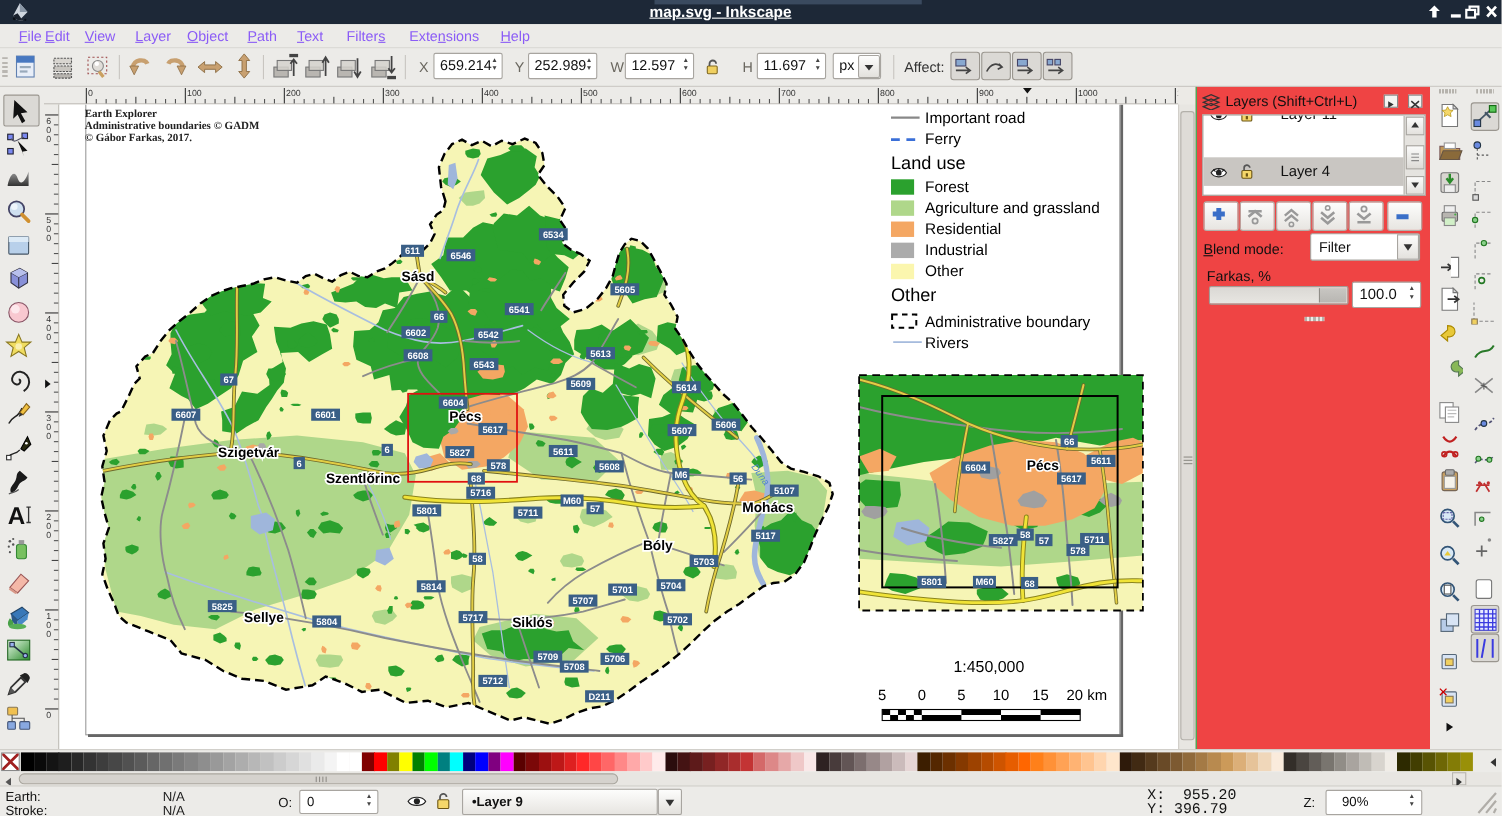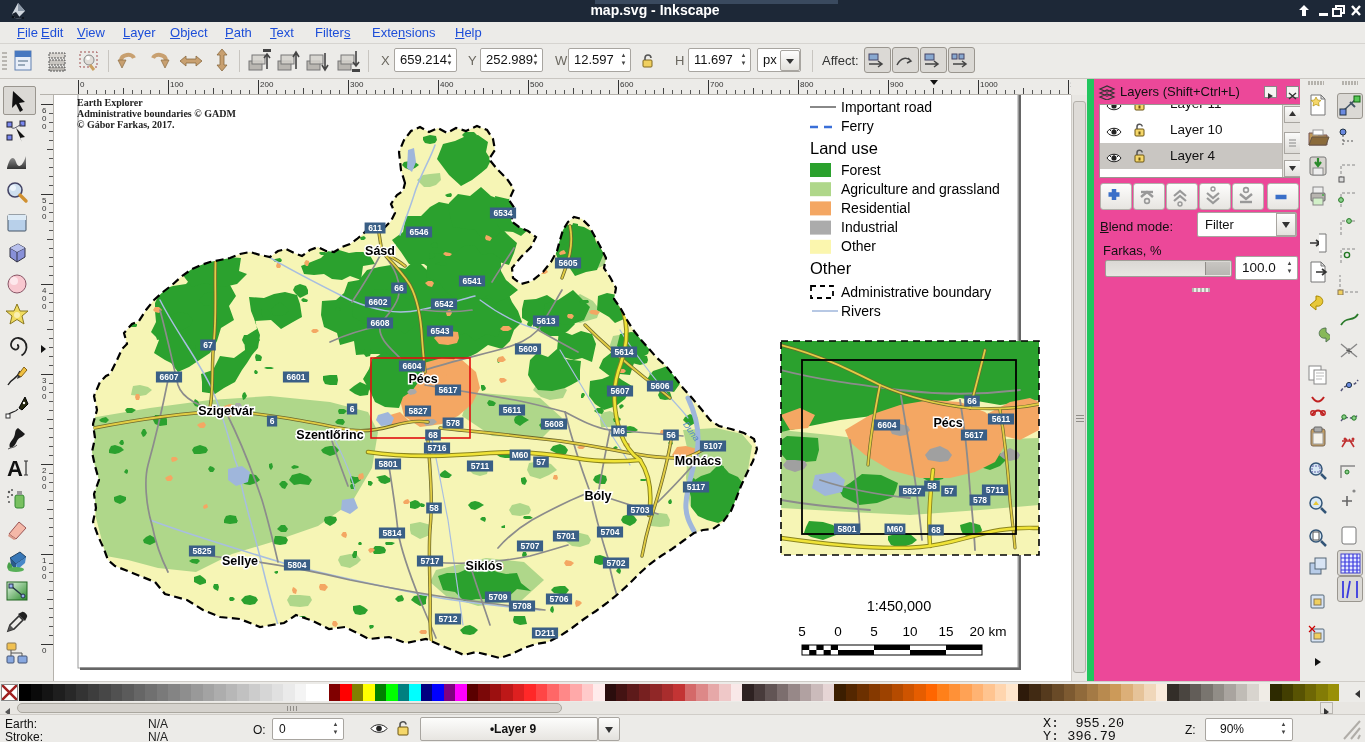--- a/index.html
+++ b/index.html
@@ -1,48 +1,48 @@
 <!DOCTYPE html>
 <html><head><meta charset="utf-8"><style>
 *{margin:0;padding:0;box-sizing:border-box;}
 html,body{width:1365px;height:742px;overflow:hidden;font-family:"Liberation Sans",sans-serif;background:#ECEAE6;}
 .abs{position:absolute;}
 #titlebar{position:absolute;left:0;top:0;width:1365px;height:22px;background:#1d2837;}
 #titlestrip{position:absolute;left:595px;top:0;width:243px;height:4px;background:#3a4a5f;}
 #title{position:absolute;left:0;top:2px;width:1365px;text-align:center;color:#fff;font-weight:bold;font-size:14px;}
 #menubar{position:absolute;left:0;top:22px;width:1365px;height:22px;background:#ECEBE8;border-bottom:1px solid #d6d4d0;}
-.menu{position:absolute;top:3px;font-size:13px;color:#1d4ed8;}
+.menu{position:absolute;top:3px;font-size:13px;color:#8b5cf6;}
 .menu u{text-decoration:underline;}
 #toolbar{position:absolute;left:0;top:44px;width:1365px;height:35px;background:#ECEBE8;border-bottom:1px solid #c9c6c1;}
 .tbtn{position:absolute;top:3px;width:28px;height:28px;border-radius:3px;}
 .tsep{position:absolute;top:6px;width:1px;height:22px;background:#c8c5c0;}
 .spin{position:absolute;top:4px;height:24px;background:#fff;border:1px solid #a8a5a0;border-radius:2px;font-size:13px;color:#111;padding:3px 2px 0 5px;}
 .spinarr{position:absolute;right:2px;width:9px;font-size:6px;color:#444;line-height:5px;text-align:center;}
 .lbl{position:absolute;top:9px;font-size:13px;color:#6a675f;}
 #toolbox{position:absolute;left:0;top:79px;width:40px;height:604px;background:#ECEBE8;}
 .tool{position:absolute;left:3px;width:33px;height:29px;}
 .tool.sel{background:#dbd9d5;border:1px solid #9a968f;border-radius:2px;}
 #hruler{position:absolute;left:40px;top:79px;width:1031px;height:16px;background:#ECEBE8;border-bottom:1px solid #b5b2ac;}
 #vruler{position:absolute;left:40px;top:95px;width:14px;height:586px;background:#ECEBE8;border-right:1px solid #b5b2ac;}
 #canvas{position:absolute;left:54px;top:95px;width:1017px;height:586px;background:#fff;overflow:hidden;}
 #vscroll{position:absolute;left:1071px;top:95px;width:16px;height:586px;background:#E8E6E2;border-left:1px solid #d0cdc8;}
 #vthumb{position:absolute;left:1px;top:6px;width:13px;height:572px;background:#dedbd7;border:1px solid #b3b0aa;border-radius:3px;}
 #rightbars{position:absolute;left:1300px;top:79px;width:65px;height:604px;background:#ECEBE8;}
 #palette{position:absolute;left:0;top:681px;width:1365px;height:21px;background:#ECEBE8;border-top:1px solid #cfccc7;}
 #hscroll{position:absolute;left:0;top:702px;width:1365px;height:12px;background:#E8E6E2;}
 #hthumb{position:absolute;left:17px;top:1px;width:545px;height:10px;background:#d5d2cd;border:1px solid #aaa79f;border-radius:5px;}
 #statusbar{position:absolute;left:0;top:714px;width:1365px;height:28px;background:#ECEBE8;border-top:1px solid #d0cdc8;font-size:12px;color:#111;}
-#layers{position:absolute;left:1087px;top:79px;width:213px;height:604px;background:#ec4899;border-left:7px solid #22c55e;text-decoration:underline;}
+#layers{position:absolute;left:1087px;top:79px;width:213px;height:604px;background:#ef4444;border-left:1px solid #22c55e;text-decoration:underline;}
 .lbtn{position:absolute;width:32px;height:27px;background:linear-gradient(#fdfdfc,#e7e5e1);border:1px solid #b3b0aa;border-radius:3px;}
 text{font-family:"Liberation Sans",sans-serif;}
 .rlbl{font-size:8px;fill:#333;font-family:"Liberation Sans",sans-serif;}
 </style></head><body>
 <div id="titlebar"></div>
 <div id="titlestrip"></div>
-<div id="title" style="width:1310px;">map.svg - Inkscape</div>
+<div id="title" style="width:1310px;text-decoration:underline;">map.svg - Inkscape</div>
 <div class="abs" style="left:8px;top:2px;"><svg width="20" height="18" style="">
       <path d="M10 1 L17 9 L11 15 L13 17 L7 16 L4 12 Z" fill="#cfd6de"></path>
       <path d="M10 1 L17 9 L10 9 Z" fill="#8a97a6"></path>
       <path d="M4 12 L8 10 L13 17 L7 16 Z" fill="#1a222e"></path>
       <circle cx="5" cy="15" r="1.3" fill="#0c1118"></circle>
       <circle cx="15" cy="16" r="1" fill="#0c1118"></circle>
     </svg></div>
 <div class="abs" style="left:1294px;top:3px;"><svg width="70" height="17" style="">
       <path d="M8 13 L8 7 L5 7 L10 2 L15 7 L12 7 L12 13 Z" fill="#fff"></path>
       <rect x="25" y="10" width="9" height="3" fill="#fff"></rect>
@@ -1090,33 +1090,20 @@
             <circle cx="8" cy="6" r="2.6" fill="#222"></circle>
             <path d="M3 3 L5 5 M8 2 L8 4 M13 3 L11 5" stroke="#222" stroke-width="1"></path>
           </svg></div>
         <div class="abs" style="left:33px;top:6px;"><svg width="13" height="14" style="">
             <rect x="2" y="6" width="9" height="7" rx="1" fill="#f5d76a" stroke="#6b5412"></rect>
             <path d="M4 6 V4 a2.6 2.6 0 0 1 5.2 -0.5" fill="none" stroke="#555" stroke-width="1.5"></path>
             <rect x="5.5" y="8.5" width="2" height="3" fill="#6b5412"></rect>
           </svg></div>
         <div class="abs" style="left:70px;top:5px;font-size:13.5px;color:#111;">Layer 11</div>
       </div>
-      <div class="abs" style="left:0;top:12px;width:182px;height:26px;">
-        <div class="abs" style="left:6px;top:7px;"><svg width="16" height="12" style="">
-            <path d="M1 6 C4 1 12 1 15 6 C12 11 4 11 1 6 Z" fill="#fff" stroke="#222"></path>
-            <circle cx="8" cy="6" r="2.6" fill="#222"></circle>
-            <path d="M3 3 L5 5 M8 2 L8 4 M13 3 L11 5" stroke="#222" stroke-width="1"></path>
-          </svg></div>
-        <div class="abs" style="left:33px;top:6px;"><svg width="13" height="14" style="">
-            <rect x="2" y="6" width="9" height="7" rx="1" fill="#f5d76a" stroke="#6b5412"></rect>
-            <path d="M4 6 V4 a2.6 2.6 0 0 1 5.2 -0.5" fill="none" stroke="#555" stroke-width="1.5"></path>
-            <rect x="5.5" y="8.5" width="2" height="3" fill="#6b5412"></rect>
-          </svg></div>
-        <div class="abs" style="left:70px;top:5px;font-size:13.5px;color:#111;">Layer 10</div>
-      </div>
       <div class="abs" style="left:0;top:38px;width:182px;height:26px;background:#c9c6c2;">
         <div class="abs" style="left:6px;top:7px;"><svg width="16" height="12" style="">
             <path d="M1 6 C4 1 12 1 15 6 C12 11 4 11 1 6 Z" fill="#fff" stroke="#222"></path>
             <circle cx="8" cy="6" r="2.6" fill="#222"></circle>
             <path d="M3 3 L5 5 M8 2 L8 4 M13 3 L11 5" stroke="#222" stroke-width="1"></path>
           </svg></div>
         <div class="abs" style="left:33px;top:6px;"><svg width="13" height="14" style="">
             <rect x="2" y="6" width="9" height="7" rx="1" fill="#f5d76a" stroke="#6b5412"></rect>
             <path d="M4 6 V4 a2.6 2.6 0 0 1 5.2 -0.5" fill="none" stroke="#555" stroke-width="1.5"></path>
             <rect x="5.5" y="8.5" width="2" height="3" fill="#6b5412"></rect>
@@ -1467,21 +1454,21 @@
     <div class="abs" style="left:253px;top:8px;">O:</div>
     <div class="abs" style="left:272px;top:3px;width:72px;height:22px;background:#fff;border:1px solid #a8a5a0;border-radius:2px;padding:3px 0 0 6px;">0<div class="spinarr" style="top:3px;right:3px;">▲</div><div class="spinarr" style="top:11px;right:3px;">▼</div></div>
     <div class="abs" style="left:370px;top:7px;"><svg width="18" height="13" style="">
         <path d="M1 6.5 C4 1.5 14 1.5 17 6.5 C14 11.5 4 11.5 1 6.5 Z" fill="#fff" stroke="#222"></path>
         <circle cx="9" cy="6.5" r="2.8" fill="#222"></circle>
       </svg></div>
     <div class="abs" style="left:396px;top:5px;"><svg width="14" height="16" style="">
         <rect x="2" y="7" width="10" height="8" rx="1" fill="#f5d76a" stroke="#6b5412"></rect>
         <path d="M4 7 V5 a3 3 0 0 1 6 -0.5" fill="none" stroke="#555" stroke-width="1.6"></path>
       </svg></div>
-    <div class="abs" style="left:420px;top:2px;width:178px;height:24px;background:linear-gradient(#fdfdfc,#e7e5e1);border:1px solid #a8a5a0;border-radius:2px;padding:4px 0 0 8px;font-weight:bold;text-align:center;">•Layer 9</div>
+    <div class="abs" style="left:420px;top:2px;width:178px;height:24px;background:linear-gradient(#fdfdfc,#e7e5e1);border:1px solid #a8a5a0;border-radius:2px;padding:4px 0 0 8px;font-weight:bold;">•Layer 9</div>
     <div class="abs" style="left:598px;top:2px;width:22px;height:24px;background:linear-gradient(#fdfdfc,#e3e1dd);border:1px solid #a8a5a0;border-radius:2px;"><svg width="20" height="22" style="">
         <path d="M6 9 L14 9 L10 15 Z" fill="#333"></path>
       </svg></div>
     <div class="abs" style="left:1043px;top:1px;font-family:Liberation Mono,monospace;font-size:13.5px;">X:&nbsp;&nbsp;955.20</div>
     <div class="abs" style="left:1043px;top:14px;font-family:Liberation Mono,monospace;font-size:13.5px;">Y:&nbsp;396.79</div>
     <div class="abs" style="left:1185px;top:8px;">Z:</div>
     <div class="abs" style="left:1205px;top:3px;width:88px;height:23px;background:#fff;border:1px solid #a8a5a0;border-radius:2px;padding:3px 0 0 14px;">90%<div class="spinarr" style="top:3px;right:4px;">▲</div><div class="spinarr" style="top:11px;right:4px;">▼</div></div>
     <div class="abs" style="left:1342px;top:4px;"><svg width="20" height="22" style="">
         <path d="M18 2 L2 20 M18 9 L9 20 M18 16 L16 20" stroke="#b0ada8" stroke-width="2"></path>
       </svg></div>

